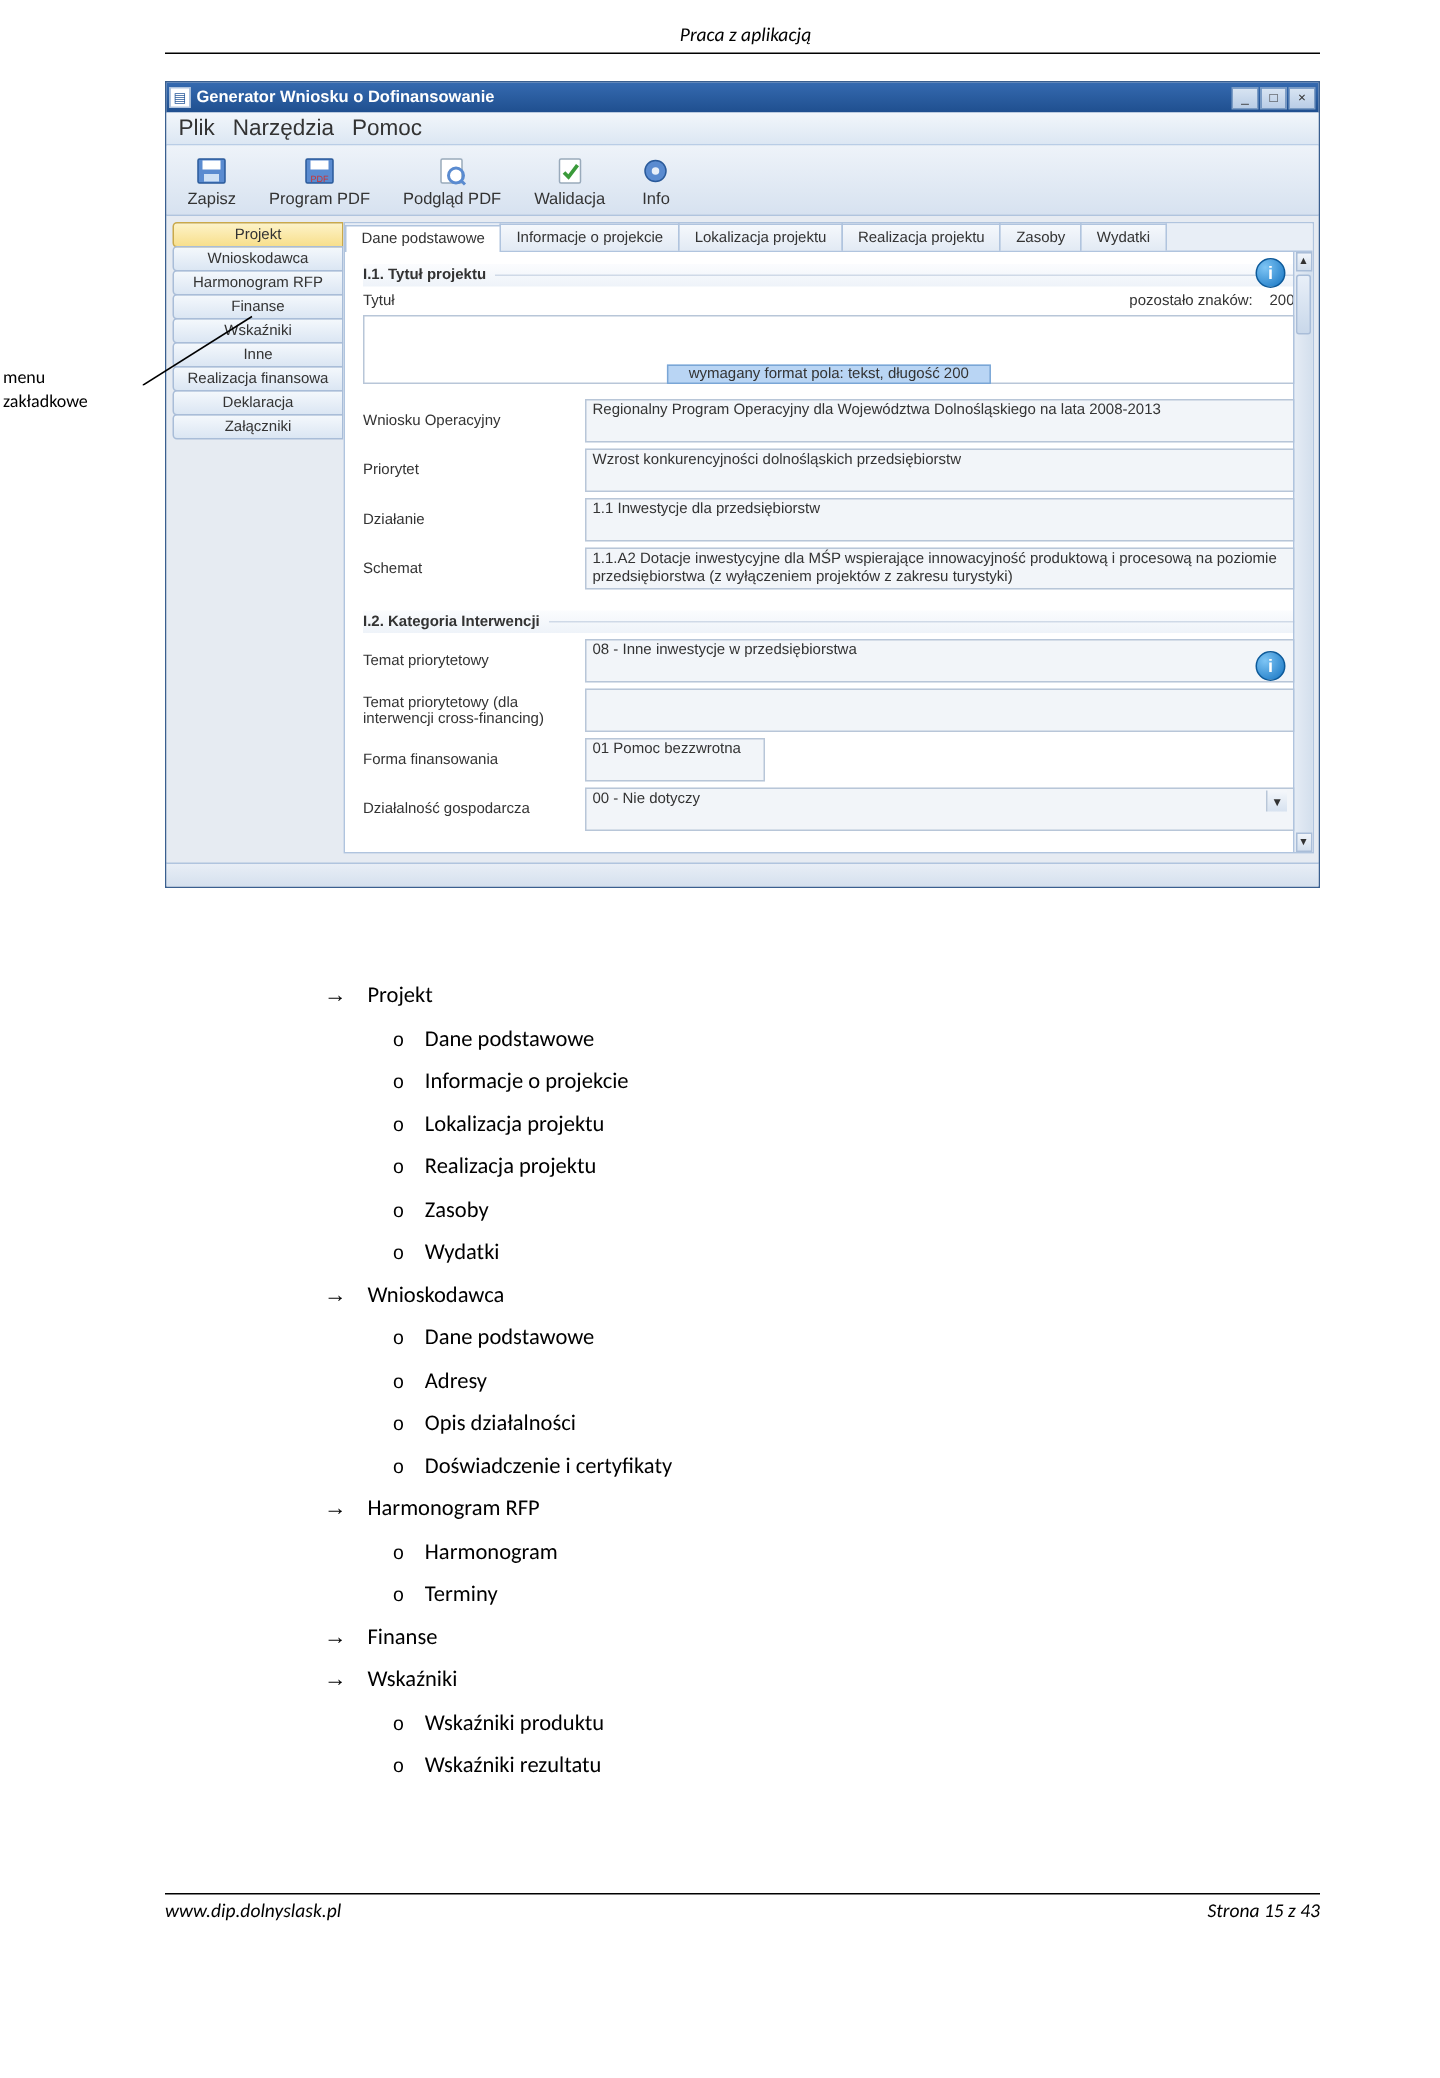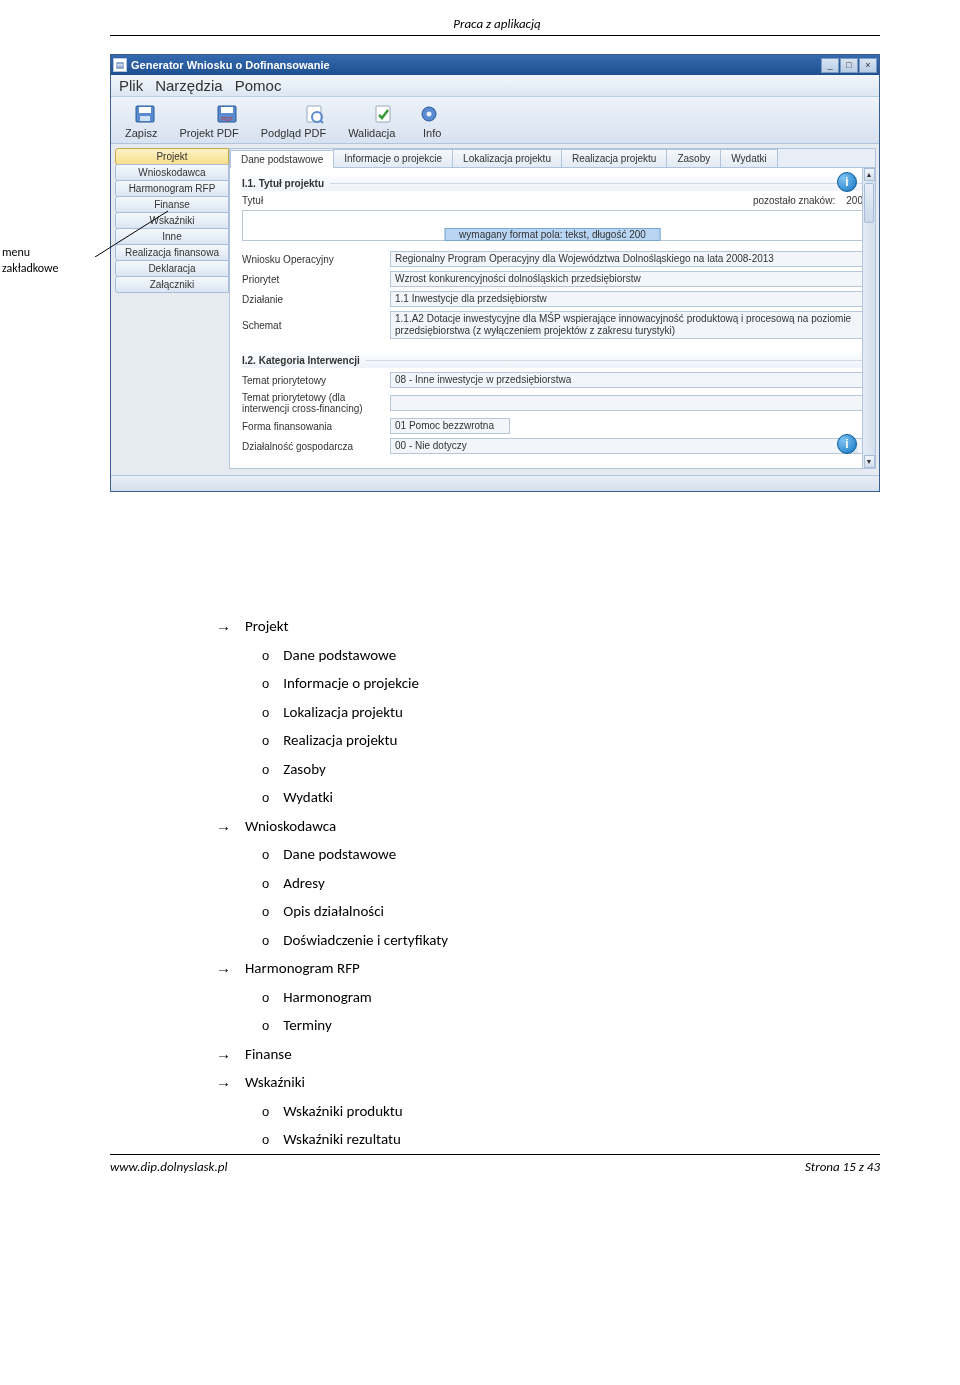--- a/index.html
+++ b/index.html
@@ -95,21 +95,21 @@
   .menubar span { cursor: default; }
   .toolbar {
     background: linear-gradient(#eef3f9,#d7e2f0);
     display: flex;
     align-items: flex-end;
     gap: 22px;
     padding: 6px 14px 4px 14px;
     border-bottom: 1px solid #b0c4de;
   }
   .tool {
-    display: flex; flex-direction: column; align-items: flex-end; gap: 2px;
+    display: flex; flex-direction: column; align-items: center; gap: 2px;
     font-size: 11px; color: #333; cursor: default;
   }
   .tool-icon {
     width: 24px; height: 22px; display: flex; align-items: center; justify-content: center;
   }
   .tool-icon svg { display: block; }
   .body-area {
     display: flex;
     align-items: stretch;
     background: #e6ebf2;
@@ -200,38 +200,38 @@
   }
   .info-icon.i1 { top: 4px; }
   .info-icon.i2 { top: 266px; }
   .row { display:flex; align-items:center; gap:8px; margin: 4px 0; }
   .lbl { width: 140px; font-size: 10px; }
   .lbl.multi { line-height: 1.1; }
   .field {
     flex: 1;
     border: 1px solid #b8c6d8;
     background: #f2f5f9;
-    height: 16px;
+    height: 29px;
     font-size: 10px;
     padding: 1px 4px;
     color: #333;
     overflow: hidden;
   }
   .field.tall { height: 28px; line-height: 1.15; }
   .field.dd { display:flex; align-items:flex-start; justify-content:space-between; }
   .dd-arrow {
     width: 14px; height: 14px; background: linear-gradient(#f4f7fb,#d7e2f0);
     border-left:1px solid #b8c6d8; display:flex;align-items:center;justify-content:center; font-size:8px;
   }
   .remaining { font-size: 10px; color:#333; white-space: nowrap; }
   .textarea {
     margin-top: 2px;
     border: 1px solid #b8c6d8;
     background: #fff;
-    height: 31px;
+    height: 46px;
     position: relative;
   }
   .tooltip-bar {
     position: absolute; bottom: -1px; left: 50%; transform: translateX(-50%);
     background: #b9d5f4;
     border: 1px solid #7aa6d6;
     font-size: 10px; padding: 0 14px; color: #333;
   }
   .statusbar { height: 16px; background: linear-gradient(#e8eef6,#d5e0ee); border-top:1px solid #b0c4de; }
   
@@ -239,20 +239,21 @@
     margin-top: 58px;
     padding: 0 0 0 106px;
     font-size: 15px;
     line-height: 1.9;
   }
   .lvl1 { display:flex; gap:14px; align-items:baseline; }
   .arrow { font-family: Arial, sans-serif; }
   .lvl2 { display:flex; gap:14px; align-items:baseline; padding-left: 46px; }
   .bullet { font-family: Arial, sans-serif; font-size: 13px; }
   .footer {
+    margin-top: 70px;
     text-align: center;
   }
   .footer-rule { border:none; border-top:1px solid #000; margin: 0 0 4px 0; }
   .footer-row { display:flex; justify-content:space-between; font-style: italic; font-size: 13px; }
 </style>
 </head>
 <body>
 
 <div class="page">
 
@@ -301,21 +302,21 @@
           <span>Zapisz</span>
         </div>
         <div class="tool">
           <span class="tool-icon">
             <svg width="22" height="20">
                 <rect x="2" y="2" width="18" height="16" rx="1" fill="#5a8bd0" stroke="#2a5a9a"></rect>
                 <rect x="5" y="3" width="12" height="6" fill="#fff"></rect>
                 <text x="11" y="17" font-size="6" text-anchor="middle" fill="#c33">PDF</text>
               </svg>
           </span>
-          <span>Projekt PDF</span>
+          <span>Program PDF</span>
         </div>
         <div class="tool">
           <span class="tool-icon">
             <svg width="22" height="20">
                 <rect x="4" y="2" width="14" height="16" rx="1" fill="#fff" stroke="#9ab"></rect>
                 <circle cx="14" cy="13" r="5" fill="none" stroke="#5a8bd0" stroke-width="2"></circle>
                 <line x1="17" y1="16" x2="20" y2="19" stroke="#5a8bd0" stroke-width="2"></line>
               </svg>
           </span>
           <span>Podgląd PDF</span>

